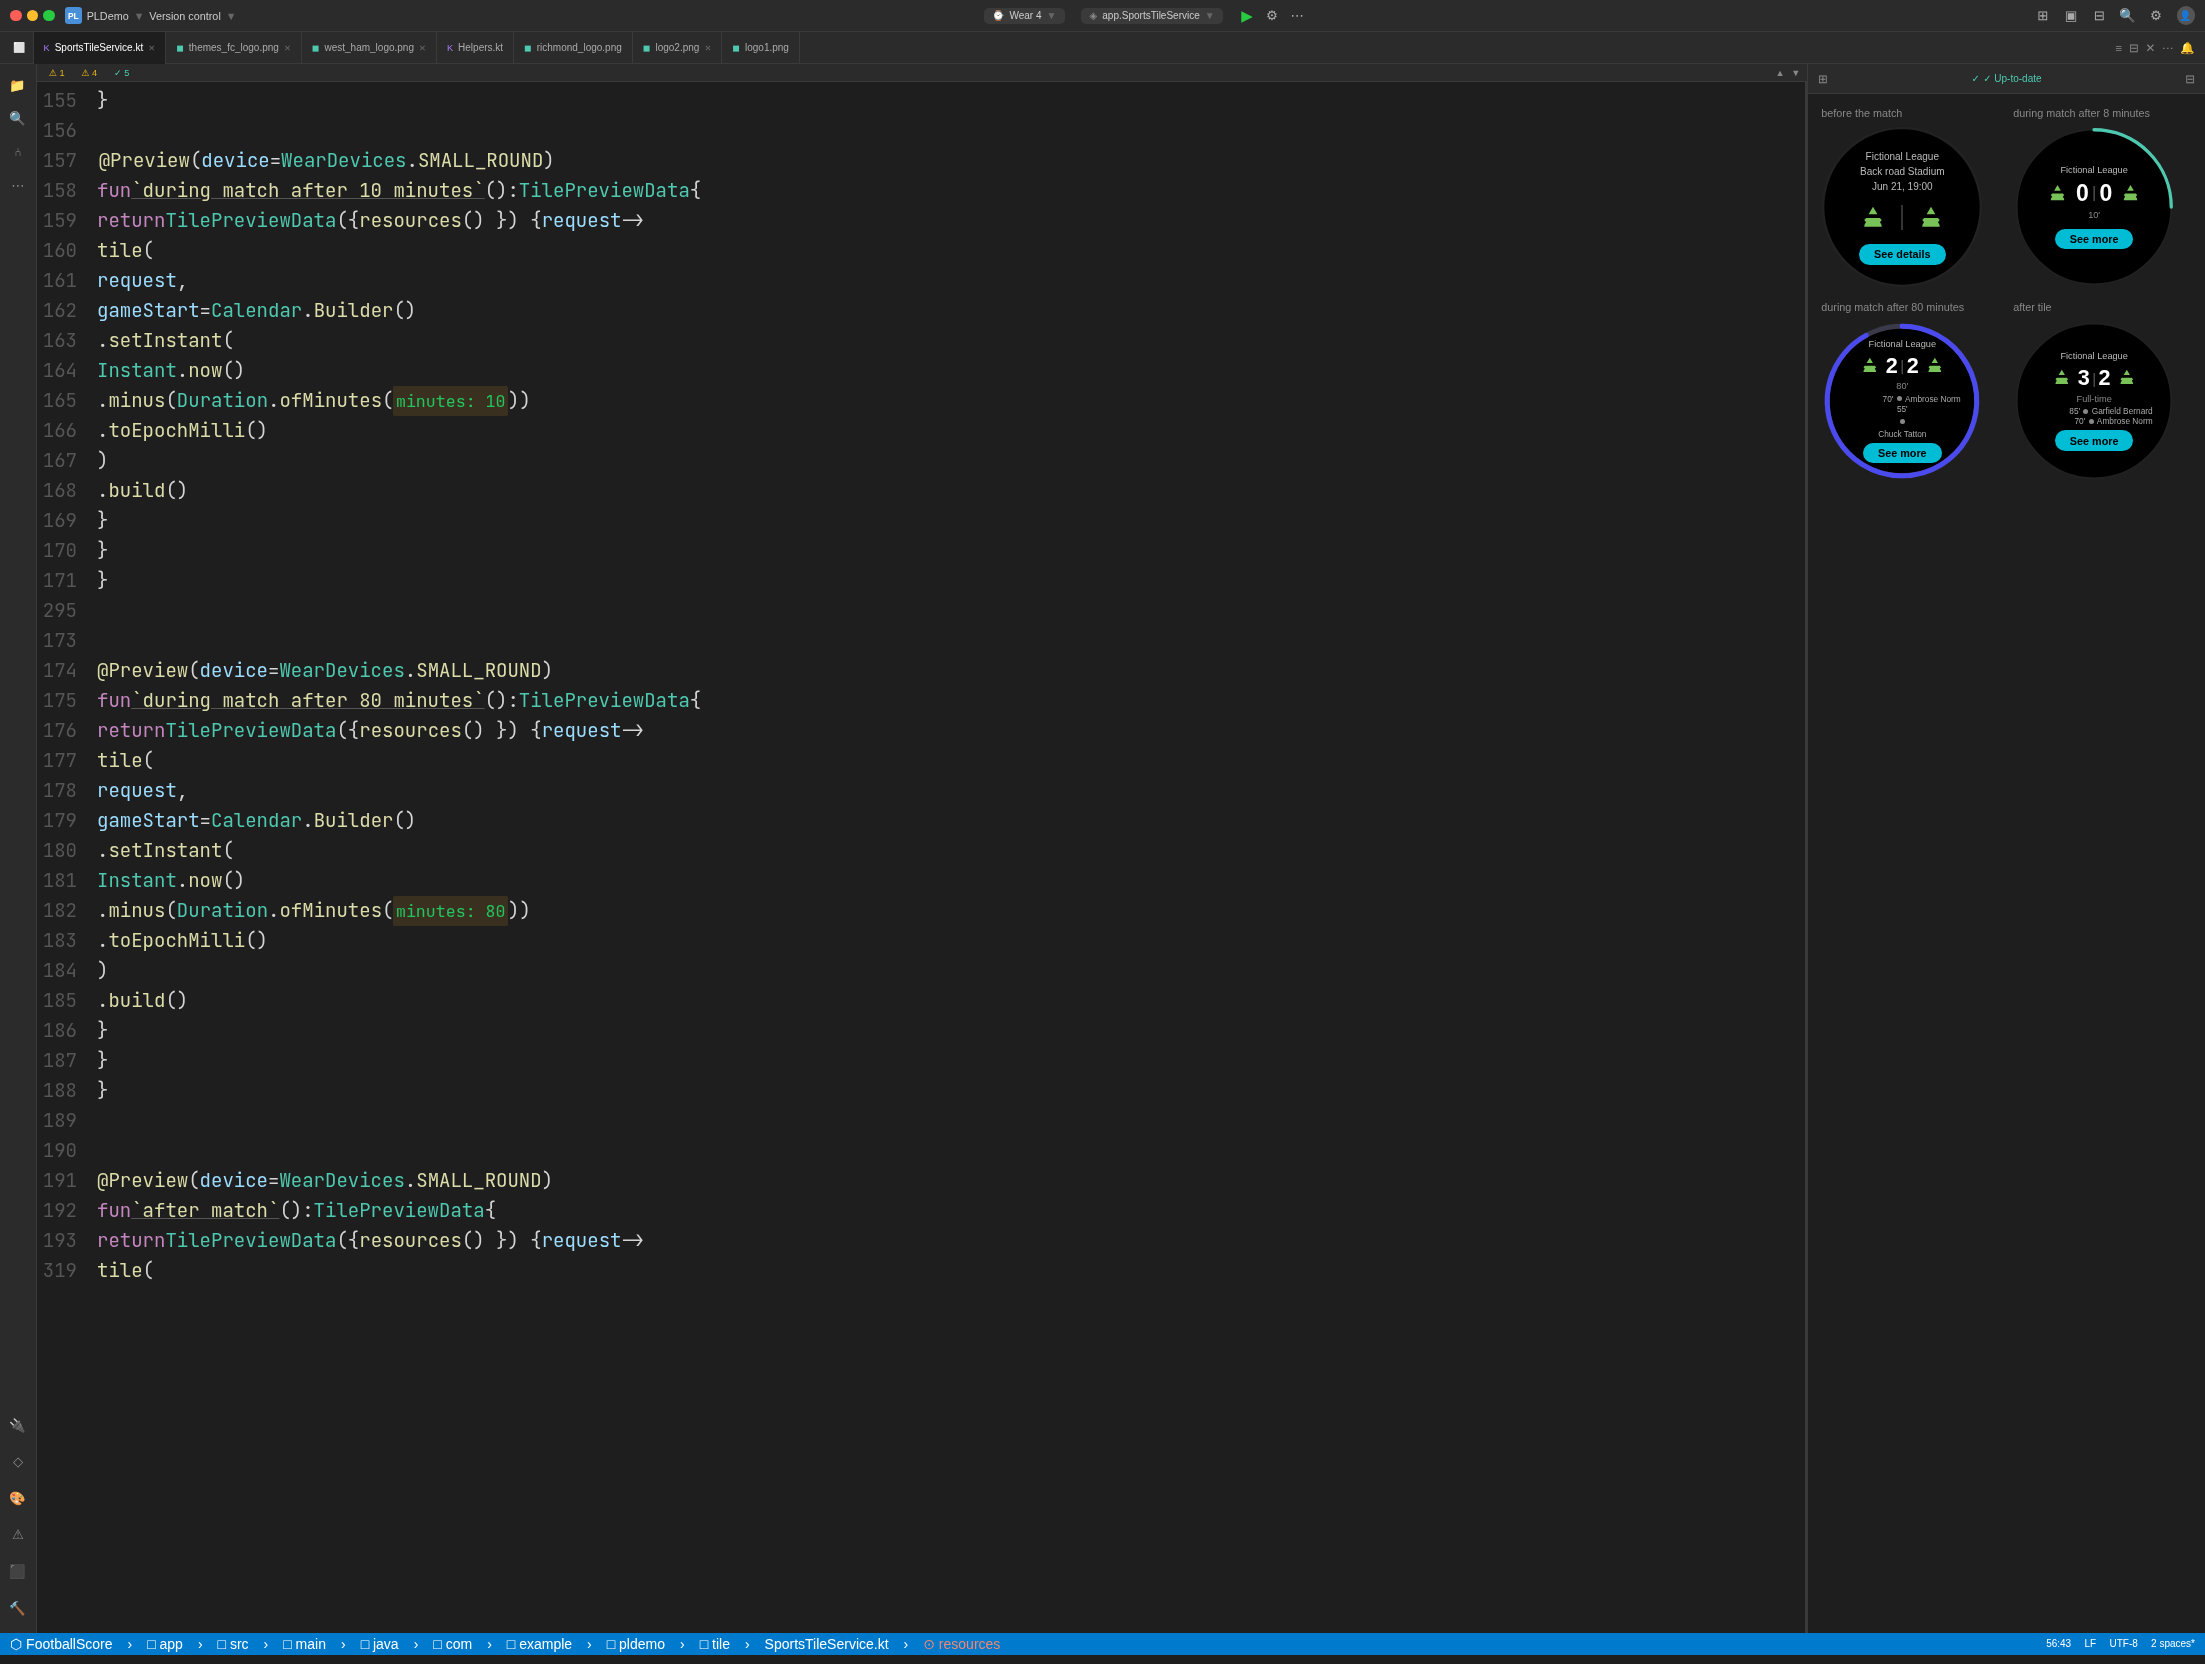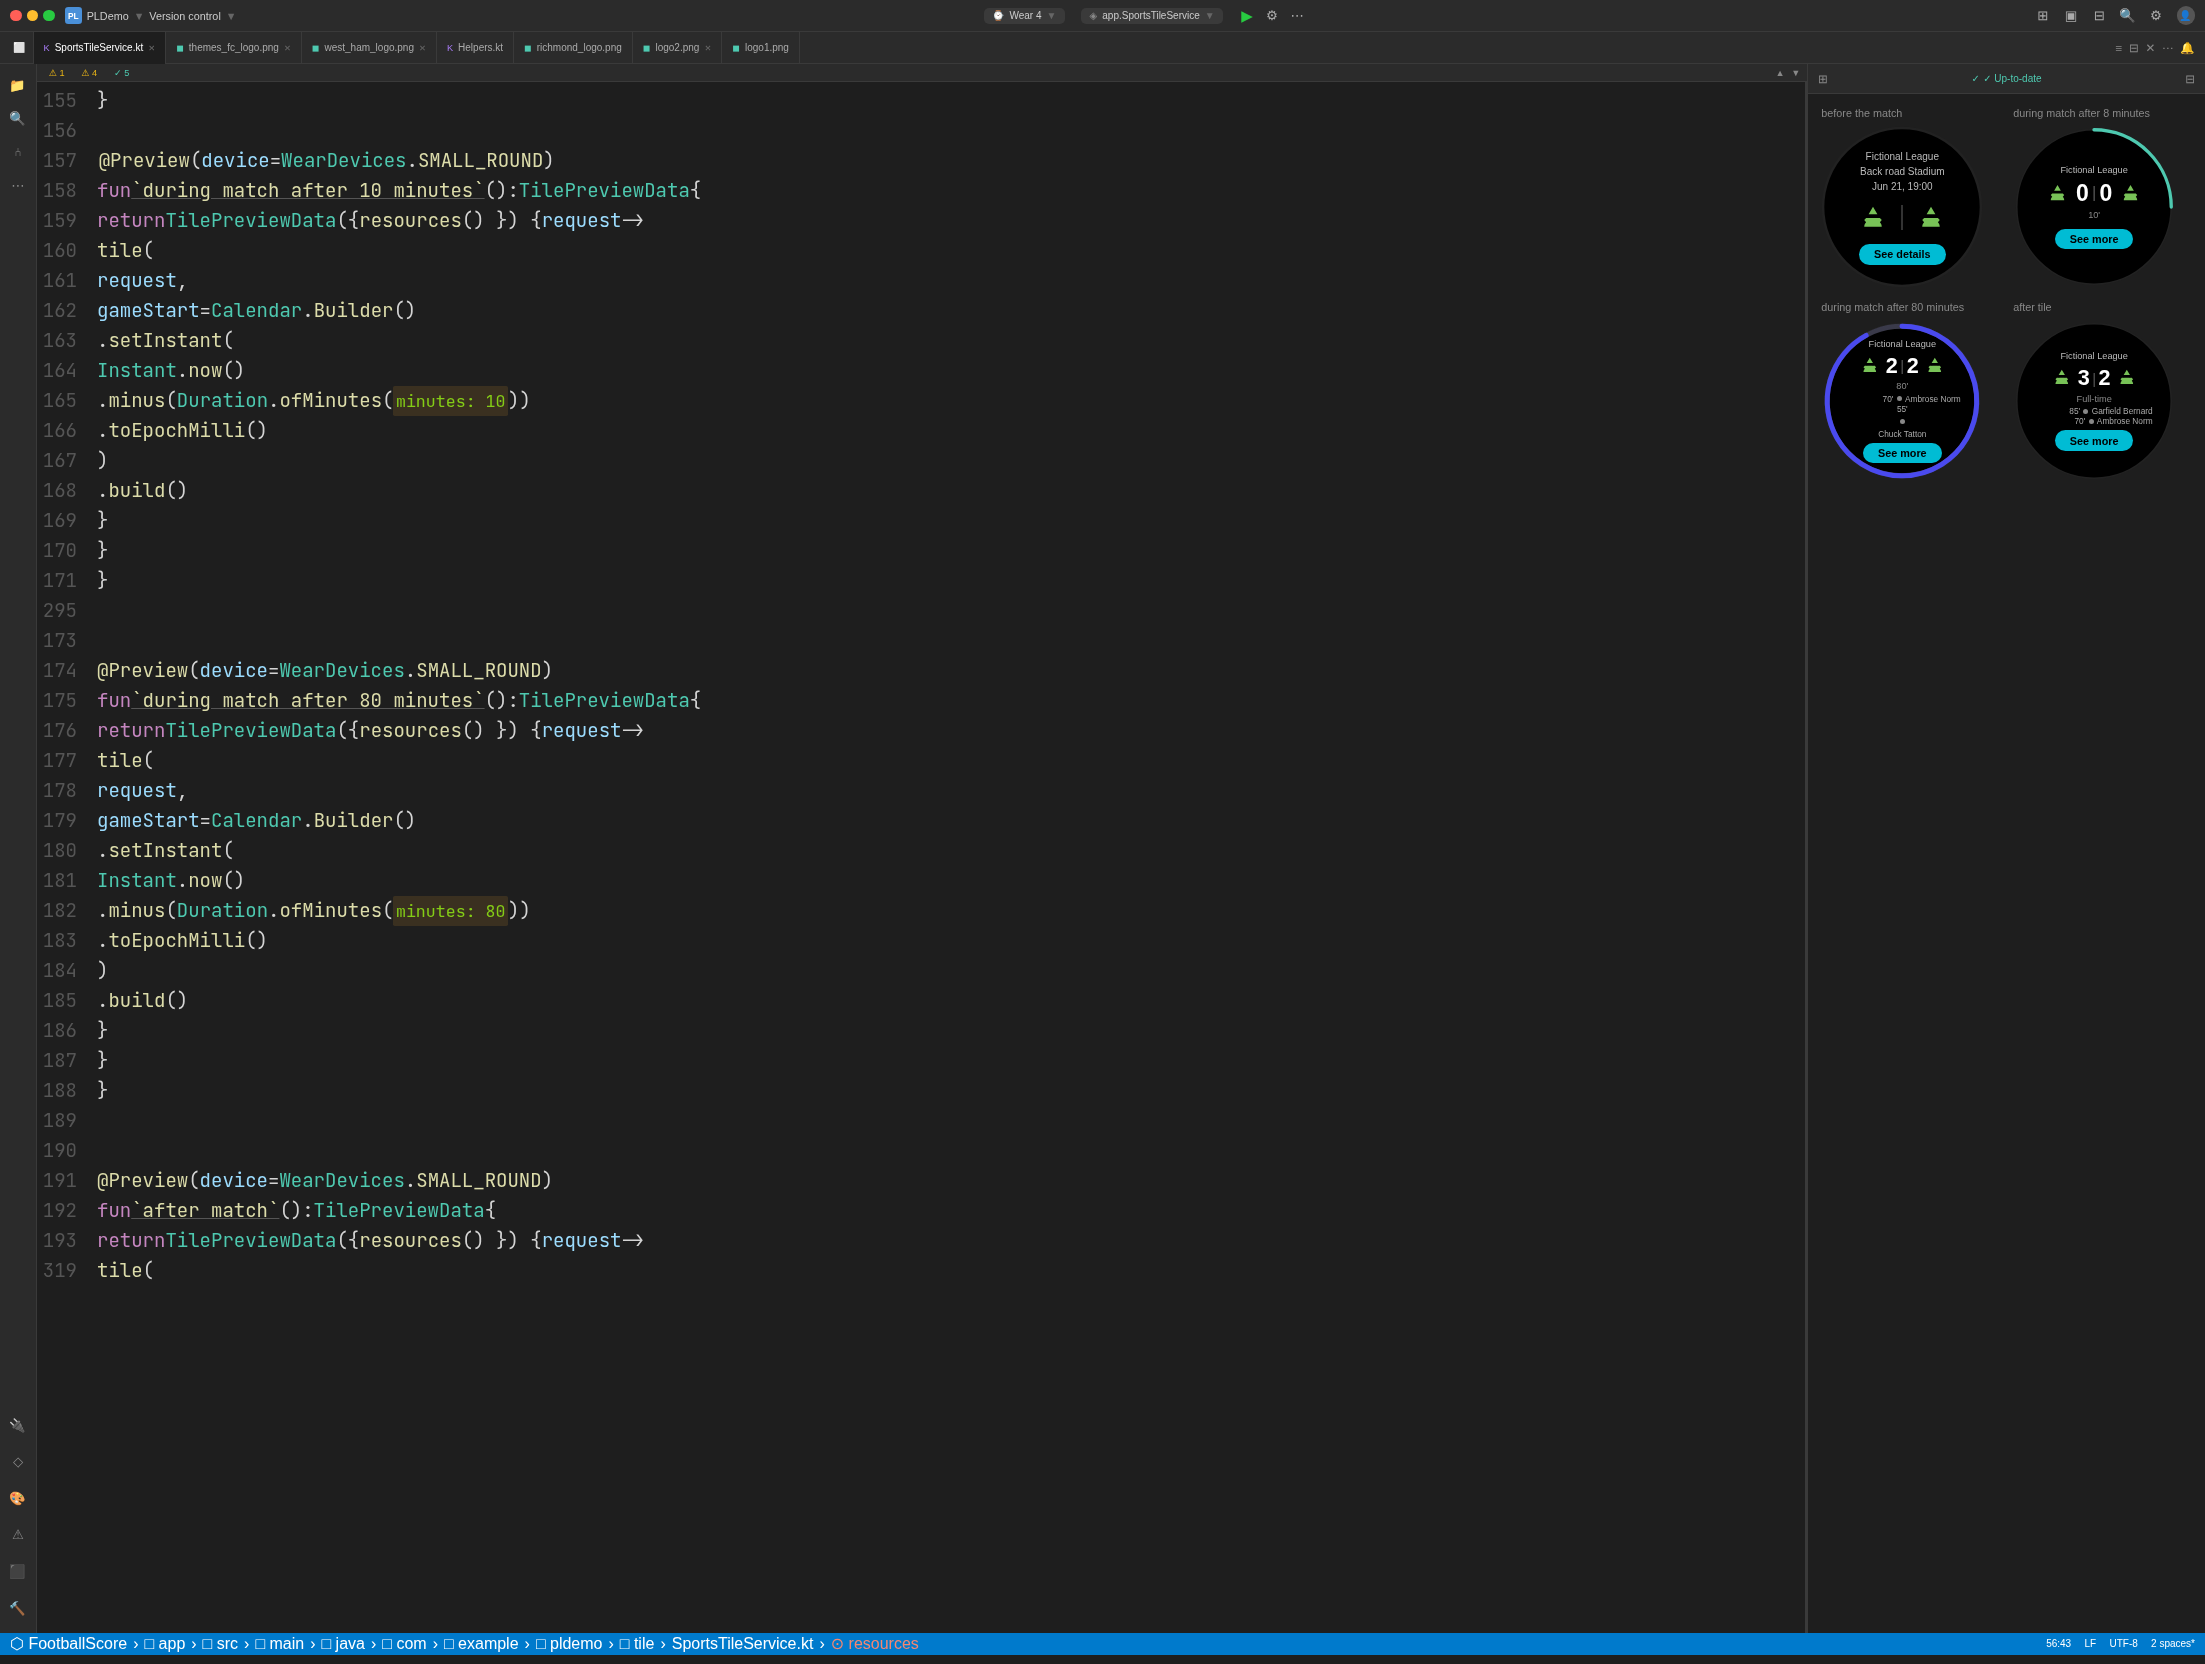--- a/index.html
+++ b/index.html
@@ -230,21 +230,21 @@
     .kw { color: #c586c0; }
     .fn { color: #dcdcaa; }
     .type { color: #4ec9b0; }
     .plain { color: #d4d4d4; }
     .ann { color: #dcdcaa; }
     .param { color: #9cdcfe; }
     .highlight-param {
       background: #3a3020;
       border-radius: 1.7px;
       padding: 0 2.5px;
-      color: #84cc16;
+      color: #22c55e;
       font-size: 16.6px;
     }
     .underline { text-decoration: underline; text-decoration-color: #555; }
 
     
     .preview-panel {
       width: 398px;
       background: #1e1e1e;
       border-left: 0.8px solid #3a3a3a;
       display: flex;
@@ -312,22 +312,22 @@
       align-items: center;
       padding: 0 10px;
       gap: 10px;
       font-size: 10px;
       color: #fff;
     }
     .statusbar-breadcrumb {
       flex: 1;
       display: flex;
       align-items: center;
-      gap: 6px;
-      font-size: 16px;
+      gap: 15px;
+      font-size: 14px;
     }
     .statusbar-right {
       display: flex;
       align-items: center;
       gap: 13.3px;
       font-size: 10px;
     }
 
     
     .scroll-divider {

